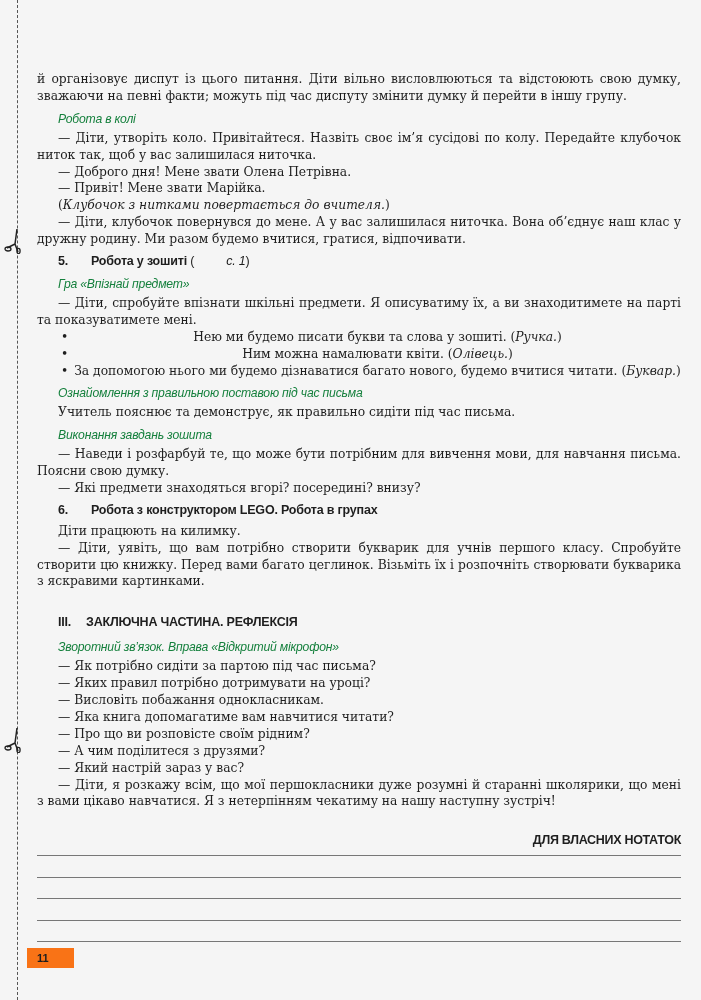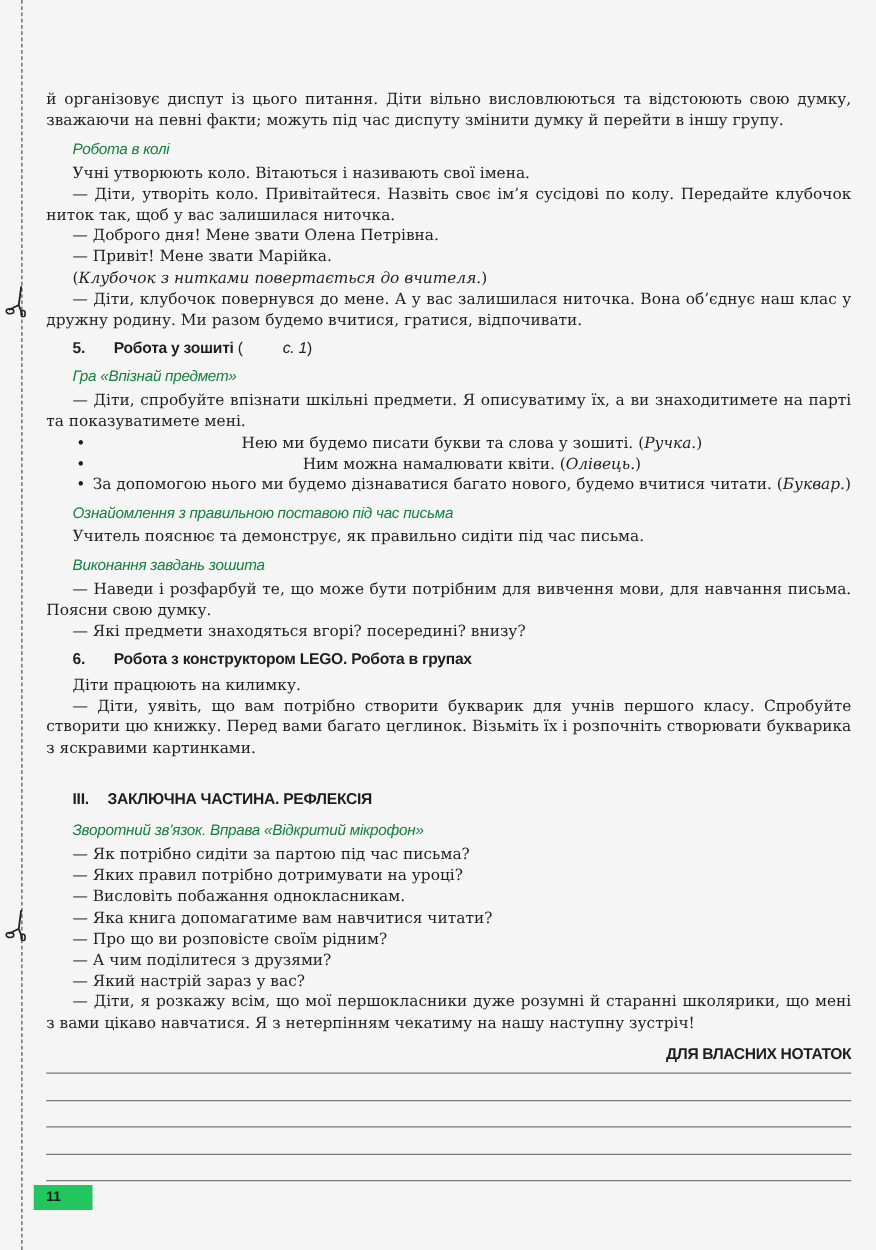--- a/index.html
+++ b/index.html
@@ -31,27 +31,27 @@
     }
     .head .num { display: inline-block; width: 33px; }
     .head .ref { font-weight: normal; }
     .head .ref i { font-style: italic; padding-left: 32px; }
     ul { margin: 0; padding: 0 0 0 24px; list-style: none; }
     ul li { position: relative; padding-left: 13px; text-align: center; }
     ul li::before { content: "•"; position: absolute; left: 0; top: 0; }
     .dash-list p { padding-left: 21px; }
     .notes-title {
       text-align: right; font-family: "Liberation Sans", sans-serif; font-weight: bold;
-      font-size: 12.5px; margin-top: 8px; letter-spacing: -0.3px;
+      font-size: 12.5px; margin-top: 22px; letter-spacing: -0.3px;
     }
     .notes-line { height: 0; border-top: 1.2px solid #777; margin-top: 20.5px; }
     .notes-line.first { margin-top: 6px; }
     .page-num {
       position: absolute; left: 27px; top: 948px; width: 47px; height: 20px;
-      background: #22c55e; font-family: "Liberation Sans", sans-serif; font-weight: bold;
+      background: #f97316; font-family: "Liberation Sans", sans-serif; font-weight: bold;
       font-size: 11px; line-height: 20px; padding-left: 10px; box-sizing: border-box;
     }
   </style>
 </head>
 <body>
 
 <div class="cut-line"></div>
 
 <svg class="scissors" style="top:228px" viewBox="0 0 20 26">
   <path d="M13 1 L11 16 M11 16 L3 20 M11 16 L14 24" stroke="#222" stroke-width="1.5" fill="none"></path>
@@ -61,21 +61,20 @@
 <svg class="scissors" style="top:727px" viewBox="0 0 20 26">
   <path d="M13 1 L11 16 M11 16 L3 20 M11 16 L14 24" stroke="#222" stroke-width="1.5" fill="none"></path>
   <ellipse cx="4" cy="21" rx="3" ry="2" stroke="#222" stroke-width="1.3" fill="none"></ellipse>
   <ellipse cx="14.5" cy="23" rx="1.6" ry="2.6" stroke="#222" stroke-width="1.3" fill="none"></ellipse>
 </svg>
 
 <div class="page">
   <p class="j">й організовує диспут із цього питання. Діти вільно висловлюються та відстоюють свою думку, зважаючи на певні факти; можуть під час диспуту змінити думку й перейти в іншу групу.</p>
 
   <p class="sub">Робота в колі</p>
-  <p class="j ind">Учні утворюють коло. Вітаються і називають свої імена.</p>
   <p class="j ind">— Діти, утворіть коло. Привітайтеся. Назвіть своє ім’я сусідові по колу. Передайте клубочок ниток так, щоб у вас залишилася ниточка.</p>
   <p class="j ind">— Доброго дня! Мене звати Олена Петрівна.</p>
   <p class="j ind">— Привіт! Мене звати Марійка.</p>
   <p class="ind">(<i>Клубочок з нитками повертається до вчителя.</i>)</p>
   <p class="j ind">— Діти, клубочок повернувся до мене. А у вас залишилася ниточка. Вона об’єднує наш клас у дружну родину. Ми разом будемо вчитися, гратися, відпочивати.</p>
 
   <p class="head">
     <span class="num">5.</span><span>Робота у зошиті</span>
     <span class="ref">(<i>с. 1</i>)</span>
   </p>

